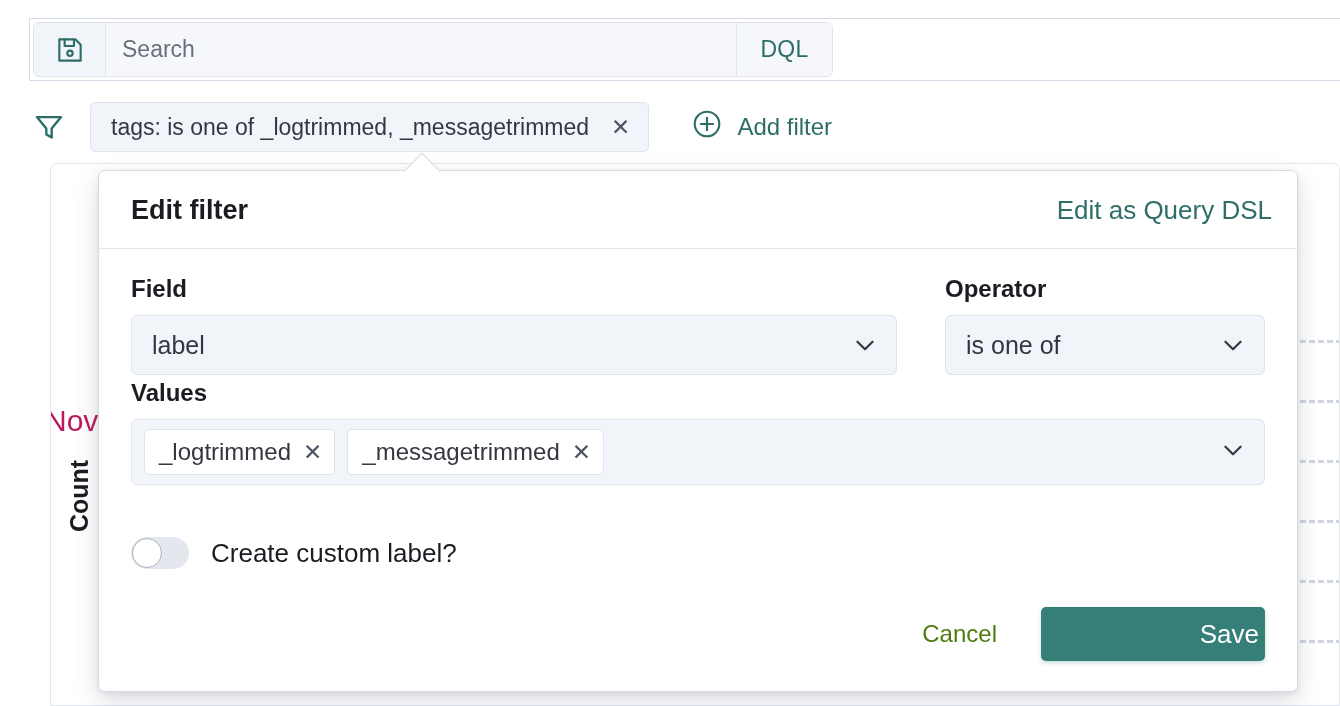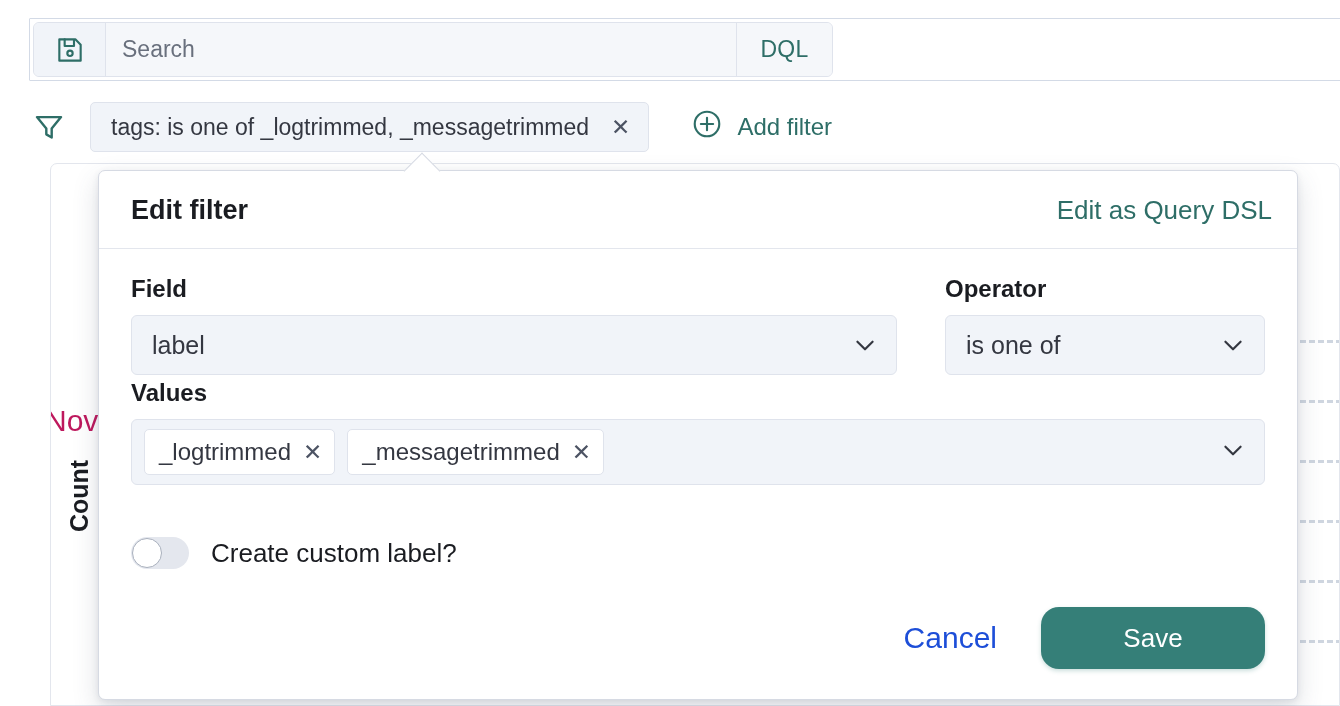--- a/index.html
+++ b/index.html
@@ -320,37 +320,38 @@
   .pop-footer {
     display: flex;
     align-items: center;
     justify-content: flex-end;
     gap: 38px;
     padding: 22px 32px 30px 32px;
   }
   .btn-cancel {
     background: transparent;
     border: 0;
-    color: #1d4ed8;
+    color: #4d7c0f;
     font-family: "Liberation Sans", sans-serif;
-    font-size: 30px;
+    font-size: 24px;
     cursor: pointer;
     padding: 10px 6px;
   }
   .btn-save {
     background: #357f78;
     border: 0;
-    border-radius: 18px;
+    border-radius: 5px;
     color: #ffffff;
     font-family: "Liberation Sans", sans-serif;
     font-size: 26px;
     width: 224px;
-    height: 62px;
+    height: 54px;
     cursor: pointer;
     box-shadow: 0 2px 4px rgba(53,127,120,.25);
+    text-align: right;
   }
 </style>
 </head>
 <body>
 
 <div id="app">
 
   <div class="chart-panel">
     <div class="chart-nov">Nov</div>
     <div class="chart-ylabel">Count</div>

